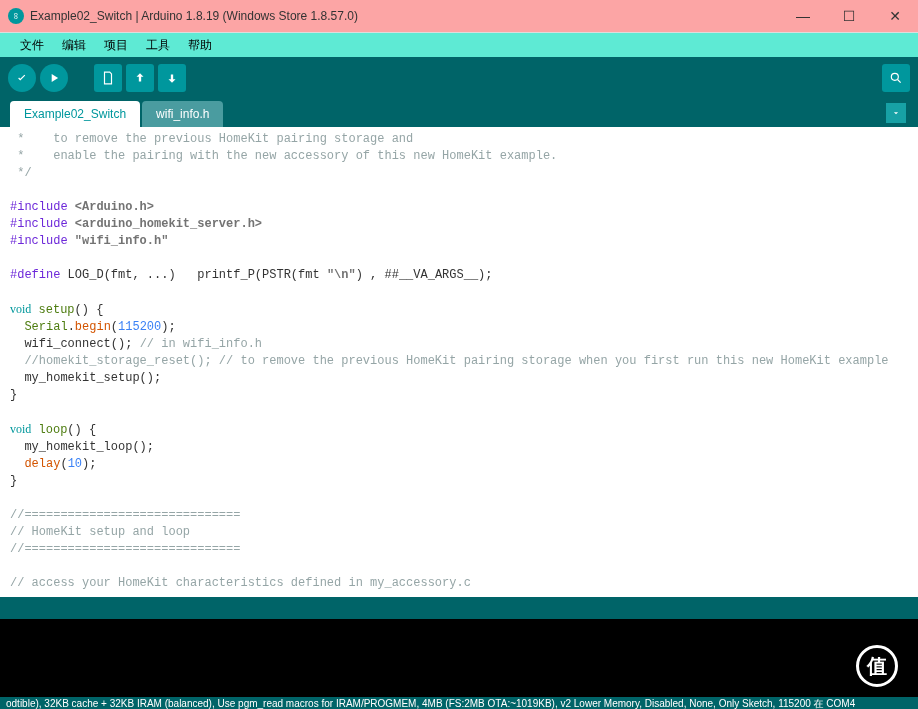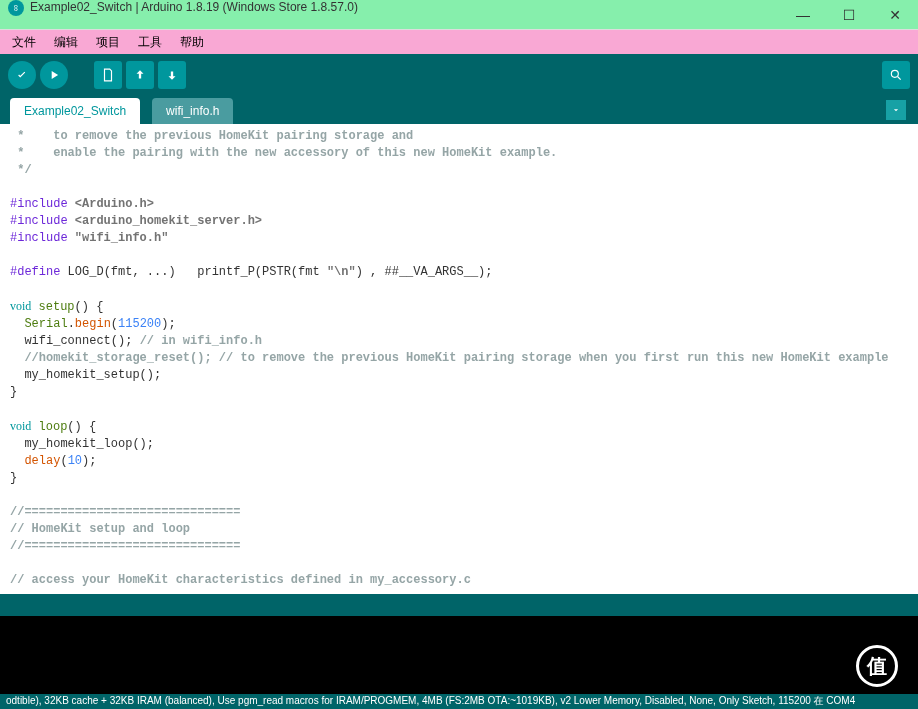--- a/index.html
+++ b/index.html
@@ -1,50 +1,50 @@
 <!DOCTYPE html>
 <html><head>
   <meta charset="utf-8">
   <style>
     * { margin: 0; padding: 0; box-sizing: border-box; }
     body { font-family: "Microsoft YaHei", Arial, sans-serif; font-size: 12px; background: #fff; overflow: hidden; }
     
-    .title-bar { height: 30px; background: #86efac; display: flex; padding: 0 8px; border-bottom: 1px solid #ddd; }
+    .title-bar { height: 30px; background: #fca5a5; display: flex; align-items: center; padding: 16px 8px; border-bottom: 1px solid #ddd; }
     .title-bar-icon { width: 16px; height: 16px; background: #00979d; border-radius: 50%; margin-right: 6px; display: flex; align-items: center; justify-content: center; }
     .title-bar-icon::after { content: "∞"; color: #fff; font-size: 9px; transform: rotate(90deg); }
     .title-text { flex: 1; font-size: 12px; color: #333; }
     .window-controls { display: flex; gap: 16px; align-items: center; }
     .title-btn { width: 30px; height: 30px; display: flex; align-items: center; justify-content: center; cursor: default; color: #333; font-size: 14px; }
     
-    .menu-bar { height: 24px; background: #f9a8d4; display: flex; align-items: center; padding: 0 8px; gap: 10px; font-size: 12px; }
+    .menu-bar { height: 24px; background: #5eead4; display: flex; align-items: center; padding: 0 16px; gap: 10px; font-size: 12px; }
     .menu-item { padding: 2px 4px; cursor: default; }
     
     .toolbar { height: 42px; background: #006468; display: flex; align-items: center; padding: 0 8px; gap: 4px; }
     .tool-btn { width: 28px; height: 28px; border-radius: 50%; background: #00979d; display: flex; align-items: center; justify-content: center; cursor: default; }
     .tool-btn svg { width: 14px; height: 14px; fill: #fff; }
     .tool-btn-sq { width: 28px; height: 28px; border-radius: 3px; background: #00979d; display: flex; align-items: center; justify-content: center; cursor: default; }
     .tool-btn-sq svg { width: 14px; height: 14px; fill: #fff; }
     .toolbar-spacer { flex: 1; }
     .tool-gap { width: 18px; }
     
     .tab-bar { height: 28px; background: #006468; display: flex; align-items: flex-end; padding-left: 10px; position: relative; }
-    .tab { padding: 6px 14px; background: #4a9ca0; color: #fff; font-size: 12px; border-radius: 4px 4px 0 0; margin-right: 12px; cursor: default; }
+    .tab { padding: 6px 14px; background: #4a9ca0; color: #fff; font-size: 12px; border-radius: 4px 4px 0 0; margin-right: 2px; cursor: default; }
     .tab.active { background: #fff; color: #00979d; }
     .tab-menu-btn { position: absolute; right: 12px; top: 4px; width: 20px; height: 20px; background: #17a1a5; display: flex; align-items: center; justify-content: center; cursor: default; }
     .tab-menu-btn svg { width: 10px; height: 10px; fill: #fff; }
     
     .editor-wrap { position: relative; height: 470px; background: #fff; }
     .editor { width: 100%; height: 100%; overflow-y: scroll; overflow-x: auto; padding: 4px 10px; font-family: Consolas, "Courier New", monospace; font-size: 12px; line-height: 17px; white-space: pre; color: #333; }
     
     .kw { color: #00979c; font-family: Liberation Serif, serif; }
     .str { color: #737373; font-weight: bold; }
     .pre { color: #6d28d9; }
     .ty { color: #4d7c0f; }
     .fn { color: #d35400; }
-    .cm { color: #95a5a6; font-weight: bold; }
+    .cm { color: #95a5a6; }
     .num { color: #3b82f6; }
     
     .status-area { height: 22px; background: #006468; }
     .console { height: 78px; background: #000; }
     .footer { height: 30px; background: #006468; color: #fff; font-size: 10px; padding: 0 6px; display: flex; align-items: flex-start; white-space: nowrap; overflow: hidden; }
     
     .watermark { position: absolute; right: 20px; bottom: 22px; display: flex; align-items: center; gap: 6px; color: #fff; font-size: 20px; font-weight: bold; pointer-events: none; }
     .watermark-circle { width: 42px; height: 42px; border: 3px solid #fff; border-radius: 50%; display: flex; align-items: center; justify-content: center; font-size: 20px; background: rgba(0,0,0,0.2); }
   </style>
 </head>

